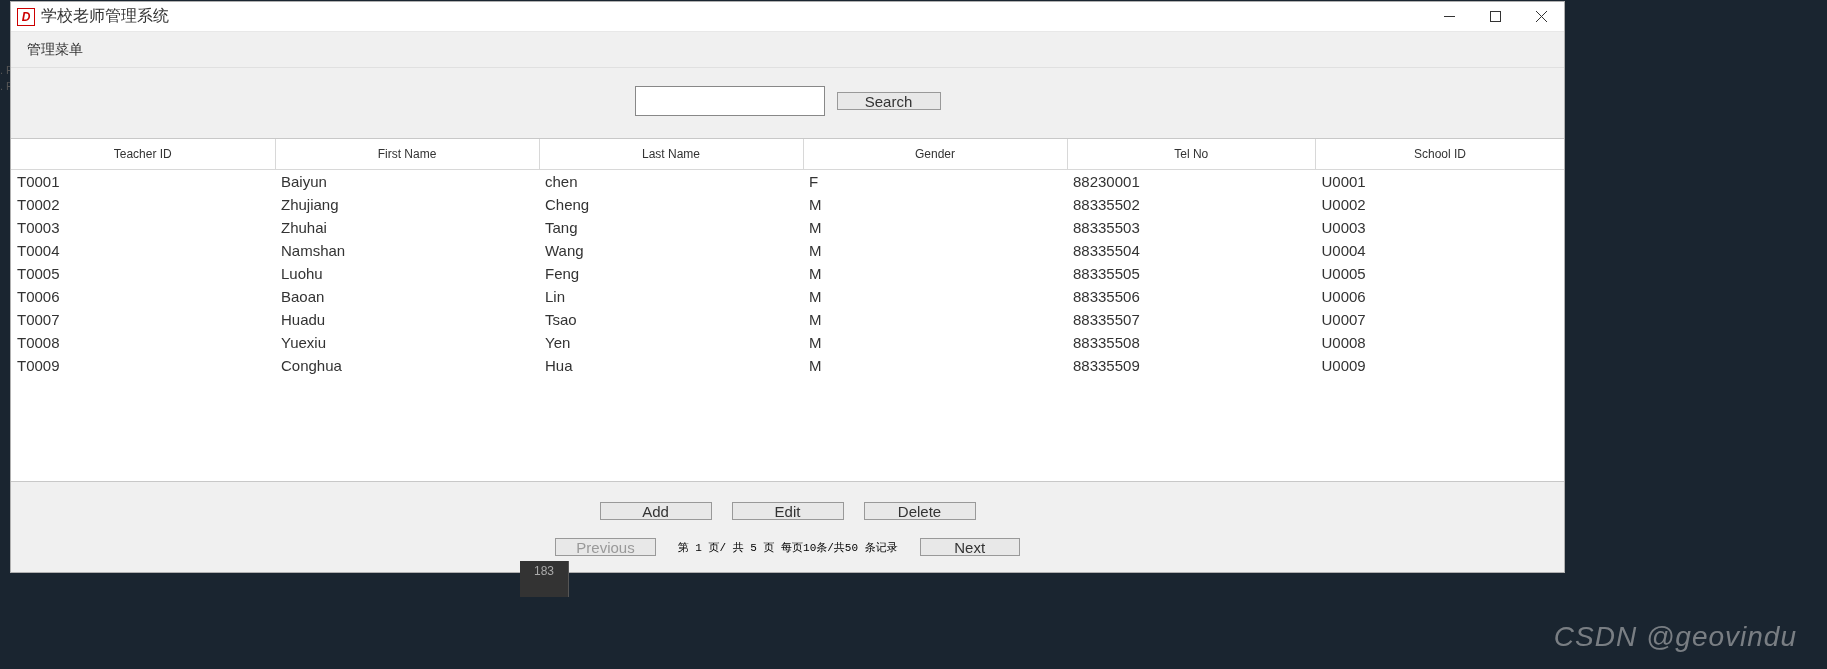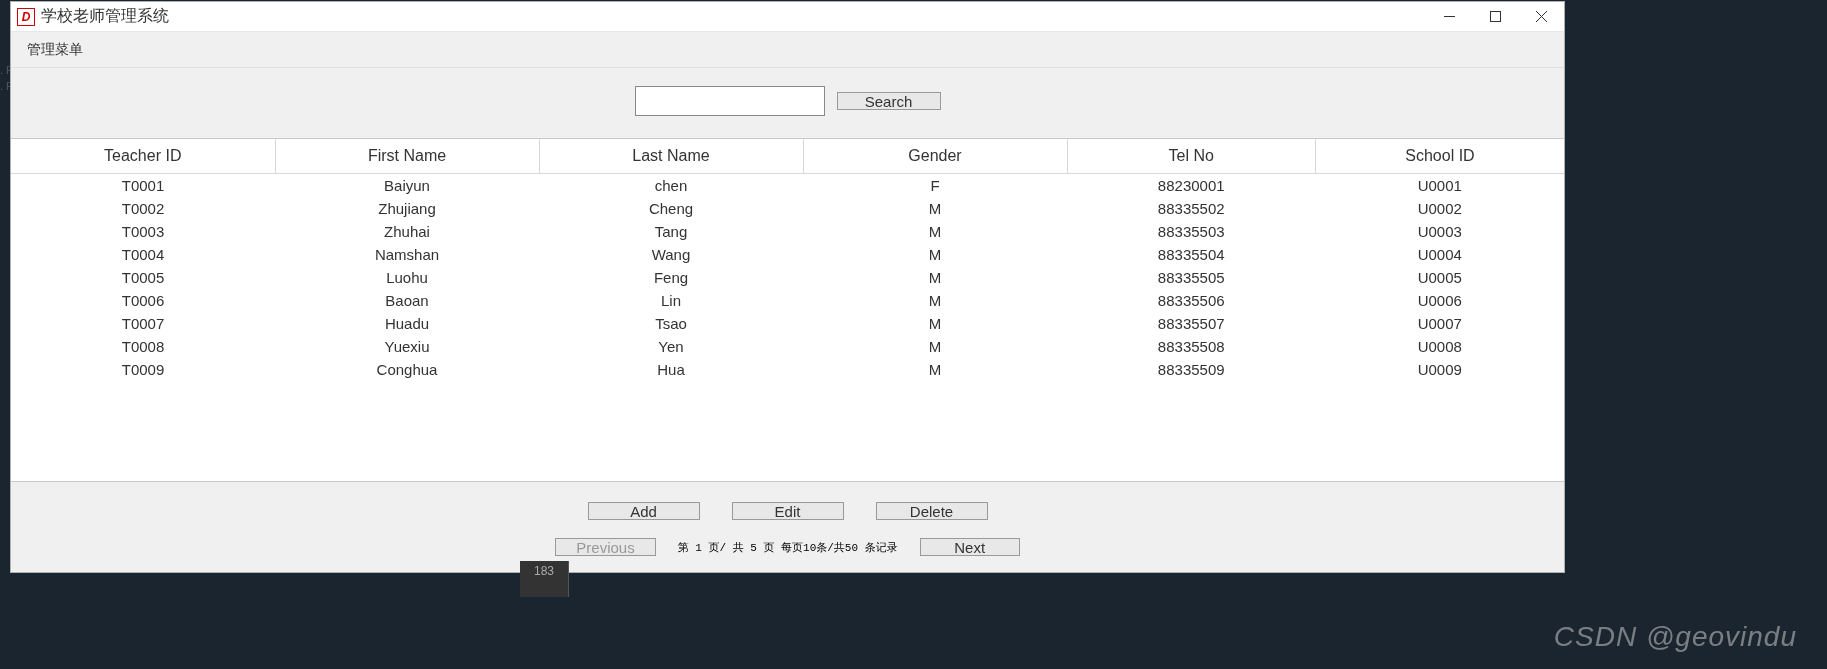--- a/index.html
+++ b/index.html
@@ -146,40 +146,40 @@
       border-bottom: 1px solid #c8c8c8;
     }
     table {
       width: 100%;
       border-collapse: collapse;
       table-layout: fixed;
     }
     thead th {
       text-align: center;
       font-weight: normal;
-      font-size: 16px;
+      font-size: 12px;
       color: #333;
       padding: 8px 4px;
       border-right: 1px solid #d8d8d8;
       border-bottom: 1px solid #d8d8d8;
       background: #fff;
     }
     thead th:last-child{border-right:none;}
     tbody td {
-      text-align: center;
+      text-align: left;
       font-size: 15px;
       color: #333;
       padding: 3px 6px;
       white-space: nowrap;
       overflow: hidden;
     }
     .footer-actions {
       display: flex;
       justify-content: center;
-      gap: 32px;
+      gap: 20px;
       padding: 20px 0 18px 0;
     }
     .footer-actions .btn{min-width:112px;}
     .pagination {
       display: flex;
       justify-content: center;
       align-items: center;
       gap: 22px;
       padding-bottom: 16px;
     }

